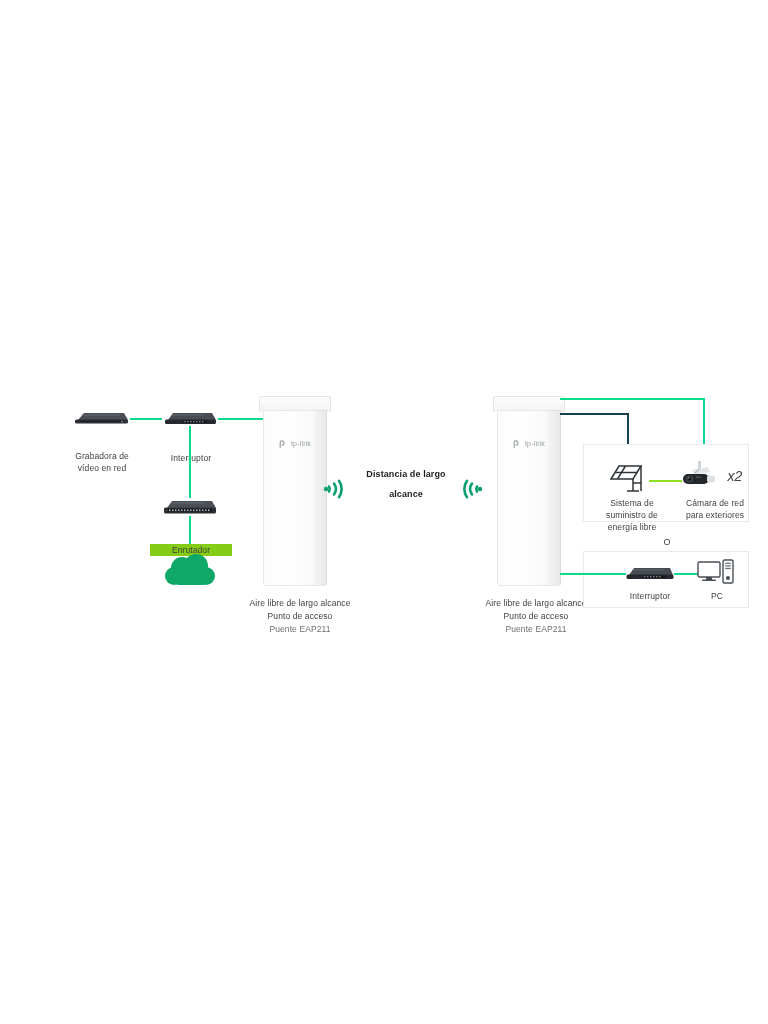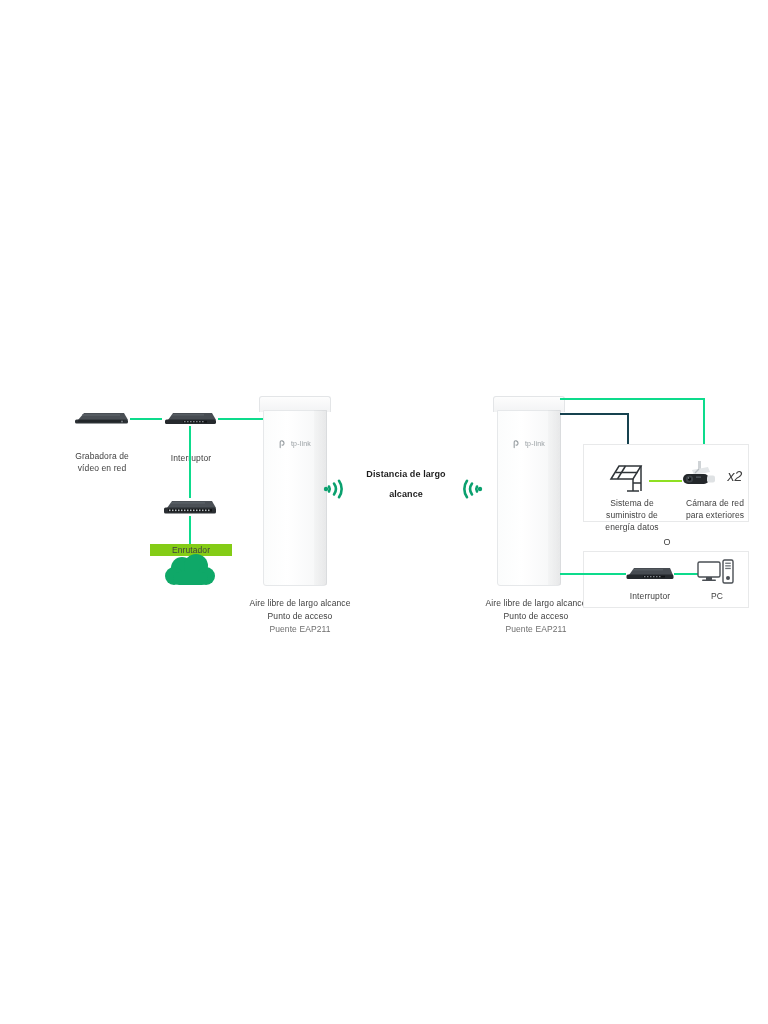--- a/index.html
+++ b/index.html
@@ -238,21 +238,21 @@
         <path d="M17.5 4 L9.5 17"></path>
         <path d="M25 17 L25 29"></path>
         <path d="M33 4 L33 29"></path>
         <path d="M25 21 L33 21"></path>
         <path d="M19 29 L31 29"></path>
       </g>
     </svg>
   </div>
   <div class="lbl" style="left:596px;top:497px;width:72px;">Sistema de
 suministro de
-energía datos</div>
+energía libre</div>
 
   <div class="wire h lime" style="left: 649px; top: 480px; width: 33px; background: rgb(143, 224, 34);"></div>
 
   <div class="abs" style="left:681px;top:460px;width:40px;height:28px;">
     <svg width="40" height="28" viewBox="0 0 40 28">
       <rect x="17" y="1" width="3" height="9" fill="#cfd3d6"></rect>
       <path d="M11 10 L27 7 L29 12 L13 15 Z" fill="#e3e6e8"></path>
       <rect x="2" y="14" width="26" height="10" rx="5" fill="#23272a"></rect>
       <rect x="26" y="15.5" width="8" height="7" rx="2" fill="#dfe2e4"></rect>
       <circle cx="8.5" cy="19" r="3.6" fill="#3c4247"></circle>

